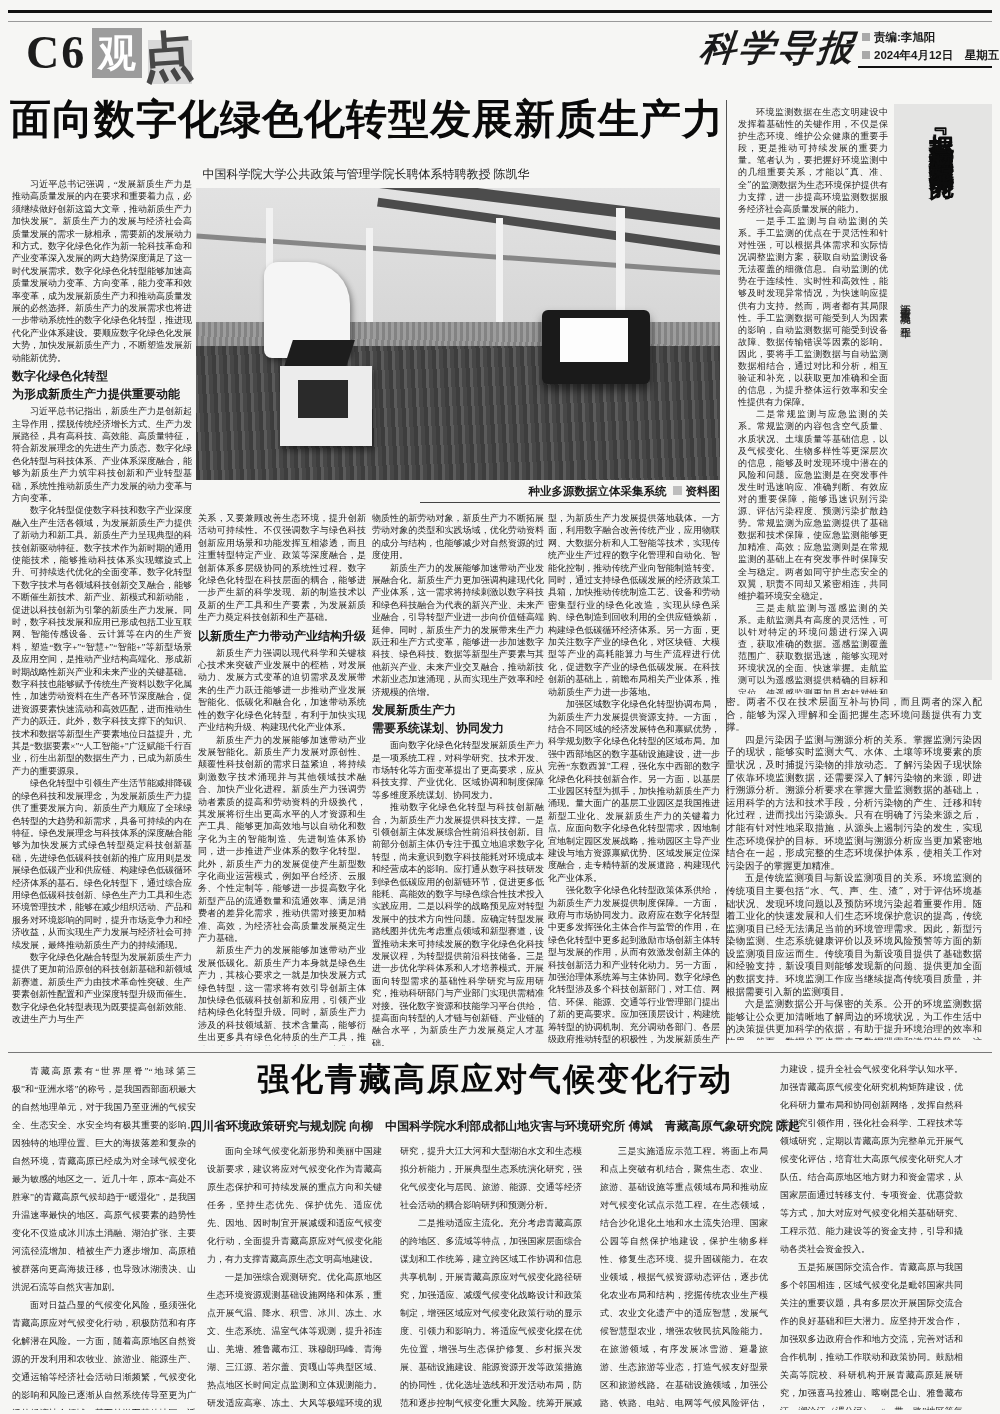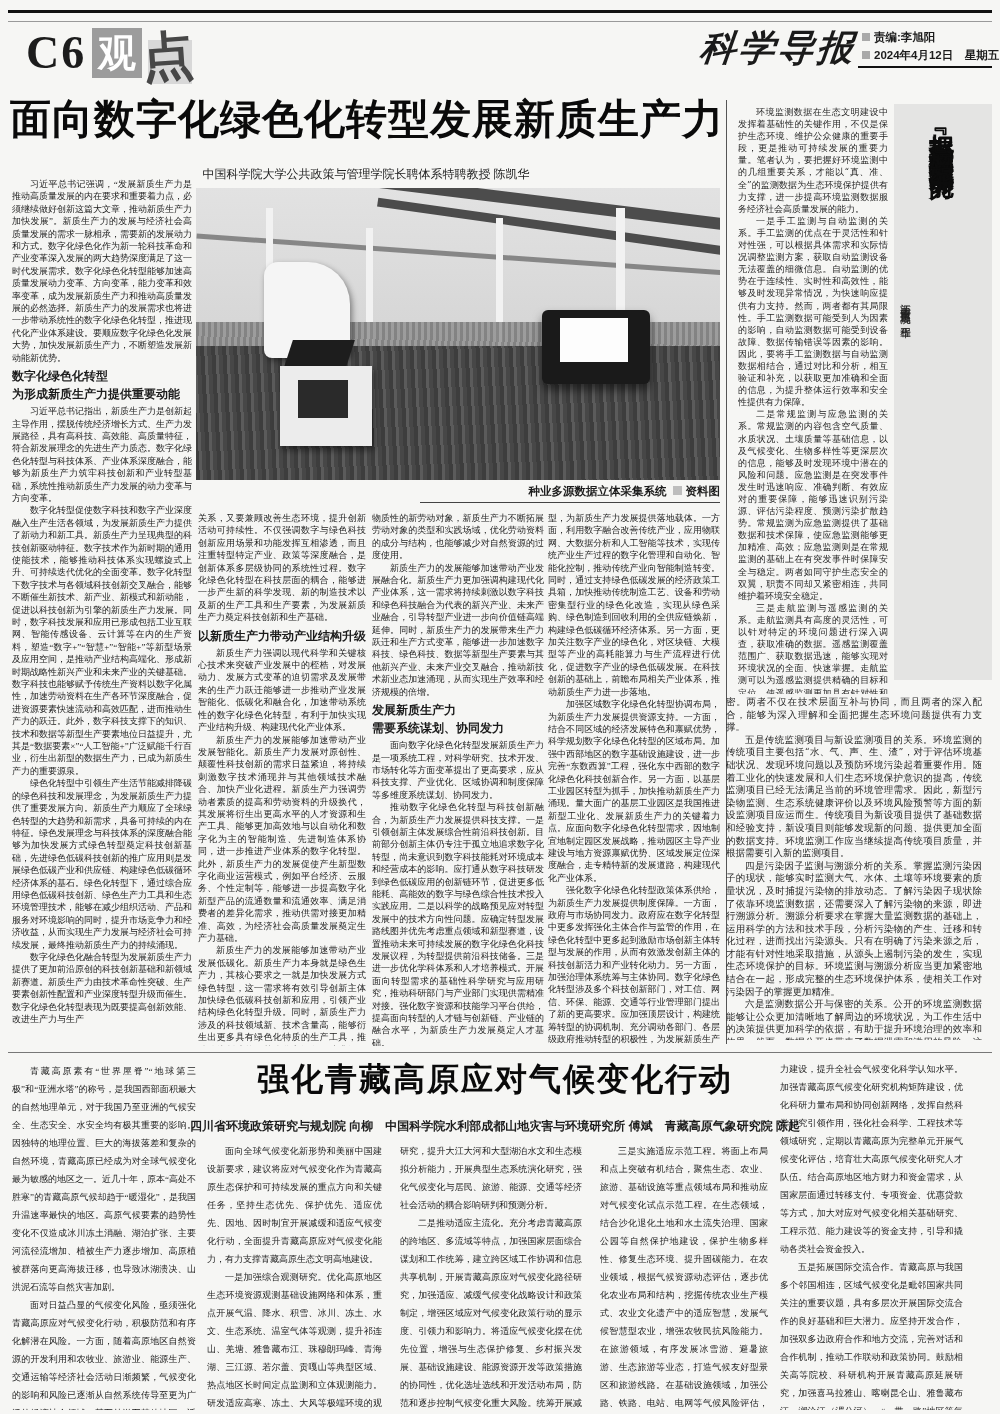--- a/index.html
+++ b/index.html
@@ -137,22 +137,22 @@
 <div class="abs vtitle" style="left:926px;top:114px;height:560px;">把握好『六种关系』提升环境监测数据服务能力</div>
 <div class="abs vauthor" style="left:898px;top:296px;height:330px;">江西省吉安市生态环境局　王华程</div>
 <div class="abs sidecol side" style="left:738px;top:106px;width:150px;height:588px;">
   <p>环境监测数据在生态文明建设中发挥着基础性的关键作用，不仅是保护生态环境、维护公众健康的重要手段，更是推动可持续发展的重要力量。笔者认为，要把握好环境监测中的几组重要关系，才能以“真、准、全”的监测数据为生态环境保护提供有力支撑，进一步提高环境监测数据服务经济社会高质量发展的能力。</p>
   <p>一是手工监测与自动监测的关系。手工监测的优点在于灵活性和针对性强，可以根据具体需求和实际情况调整监测方案，获取自动监测设备无法覆盖的细微信息。自动监测的优势在于连续性、实时性和高效性，能够及时发现异常情况，为快速响应提供有力支持。然而，两者都有其局限性。手工监测数据可能受到人为因素的影响，自动监测数据可能受到设备故障、数据传输错误等因素的影响。因此，要将手工监测数据与自动监测数据相结合，通过对比和分析，相互验证和补充，以获取更加准确和全面的信息，为提升整体运行效率和安全性提供有力保障。</p>
   <p>二是常规监测与应急监测的关系。常规监测的内容包含空气质量、水质状况、土壤质量等基础信息，以及气候变化、生物多样性等更深层次的信息，能够及时发现环境中潜在的风险和问题。应急监测是在突发事件发生时迅速响应、准确判断、有效应对的重要保障，能够迅速识别污染源、评估污染程度、预测污染扩散趋势。常规监测为应急监测提供了基础数据和技术保障，使应急监测能够更加精准、高效；应急监测则是在常规监测的基础上在有突发事件时保障安全与稳定。两者如同守护生态安全的双翼，职责不同却又紧密相连，共同维护着环境安全稳定。</p>
   <p>三是走航监测与遥感监测的关系。走航监测具有高度的灵活性，可以针对特定的环境问题进行深入调查，获取准确的数据。遥感监测覆盖范围广、获取数据迅速，能够实现对环境状况的全面、快速掌握。走航监测可以为遥感监测提供精确的目标和定位，使遥感监测更加具有针对性和实效。遥感监测能够为走航监测提供宏观的背景信息，帮助走航监测更好地理解和分析局部环境问题。随着科技的进步和监测手段不断完善，走航监测与遥感监测的结合将越来越紧</p>
 </div>
 <div class="abs sidecol side" style="left:726px;top:696px;width:256px;height:344px;font-size:9.5px;line-height:12.6px;">
   <p class="noind">密。两者不仅在技术层面互补与协同，而且两者的深入配合，能够为深入理解和全面把握生态环境问题提供有力支撑。</p>
+  <p>四是污染因子监测与溯源分析的关系。掌握监测污染因子的现状，能够实时监测大气、水体、土壤等环境要素的质量状况，及时捕捉污染物的排放动态。了解污染因子现状除了依靠环境监测数据，还需要深入了解污染物的来源，即进行溯源分析。溯源分析要求在掌握大量监测数据的基础上，运用科学的方法和技术手段，分析污染物的产生、迁移和转化过程，进而找出污染源头。只有在明确了污染来源之后，才能有针对性地采取措施，从源头上遏制污染的发生，实现生态环境保护的目标。环境监测与溯源分析应当更加紧密地结合在一起，形成完整的生态环境保护体系，使相关工作对污染因子的掌握更加精准。</p>
   <p>五是传统监测项目与新设监测项目的关系。环境监测的传统项目主要包括“水、气、声、生、渣”，对于评估环境基础状况、发现环境问题以及预防环境污染起着重要作用。随着工业化的快速发展和人们生态环境保护意识的提高，传统监测项目已经无法满足当前的环境管理需求。因此，新型污染物监测、生态系统健康评价以及环境风险预警等方面的新设监测项目应运而生。传统项目为新设项目提供了基础数据和经验支持，新设项目则能够发现新的问题、提供更加全面的数据支持。环境监测工作应当继续提高传统项目质量，并根据需要引入新的监测项目。</p>
-  <p>四是污染因子监测与溯源分析的关系。掌握监测污染因子的现状，能够实时监测大气、水体、土壤等环境要素的质量状况，及时捕捉污染物的排放动态。了解污染因子现状除了依靠环境监测数据，还需要深入了解污染物的来源，即进行溯源分析。溯源分析要求在掌握大量监测数据的基础上，运用科学的方法和技术手段，分析污染物的产生、迁移和转化过程，进而找出污染源头。只有在明确了污染来源之后，才能有针对性地采取措施，从源头上遏制污染的发生，实现生态环境保护的目标。环境监测与溯源分析应当更加紧密地结合在一起，形成完整的生态环境保护体系，使相关工作对污染因子的掌握更加精准。</p>
   <p>六是监测数据公开与保密的关系。公开的环境监测数据能够让公众更加清晰地了解周边的环境状况，为工作生活中的决策提供更加科学的依据，有助于提升环境治理的效率和效果。然而，数据公开也带来了数据泄露和滥用的风险，这就需要在公开与保密之间找到平衡。一方面，政府应加大环境质量数据的公开力度，让公众及时、准确地了解环境状况；另一方面，也要在公开前根据实际情况对数据进行甄别，避免数据滥用和泄露。</p>
 </div>
 
 <div class="abs" style="left:8px;top:1052px;width:984px;height:1px;background:#777;"></div>
 <div class="abs b-headline" style="left:195px;top:1058px;width:600px;">强化青藏高原应对气候变化行动</div>
 <div class="abs b-byline" style="left:160px;top:1118px;width:670px;">四川省环境政策研究与规划院 向柳　中国科学院水利部成都山地灾害与环境研究所 傅斌　青藏高原气象研究院 陈起</div>
 
 <div class="abs bcol" style="left:12px;top:1062px;width:184px;height:348px;">
   <p>青藏高原素有“世界屋脊”“地球第三极”和“亚洲水塔”的称号，是我国西部面积最大的自然地理单元，对于我国乃至亚洲的气候安全、生态安全、水安全均有极其重要的影响。因独特的地理位置、巨大的海拔落差和复杂的自然环境，青藏高原已经成为对全球气候变化最为敏感的地区之一。近几十年，原本“高处不胜寒”的青藏高原气候却趋于“暖湿化”，是我国升温速率最快的地区。高原气候要素的趋势性变化不仅造成冰川冻土消融、湖泊扩张、主要河流径流增加、植被生产力逐步增加、高原植被群落向更高海拔迁移，也导致冰湖溃决、山洪泥石流等自然灾害加剧。</p>
   <p>面对日益凸显的气候变化风险，亟须强化青藏高原应对气候变化行动，积极防范和有序化解潜在风险。一方面，随着高原地区自然资源的开发利用和农牧业、旅游业、能源生产、交通运输等经济社会活动日渐频繁，气候变化的影响和风险已逐渐从自然系统传导至更为广泛的经济社会领域，甚至外溢至其他地区，适应气候变化紧迫性上升。另一方面，高原地区经济社会活动强度较低，温室气体排放量总体有限，但太阳能、风能、水能、地热等能源丰富，森林、草原、湿地、泥炭等生态系统碳汇资源禀赋良好，具有较大减缓气候变化潜力，可为我国乃至全球应对气候变化作出更大贡献。</p>

